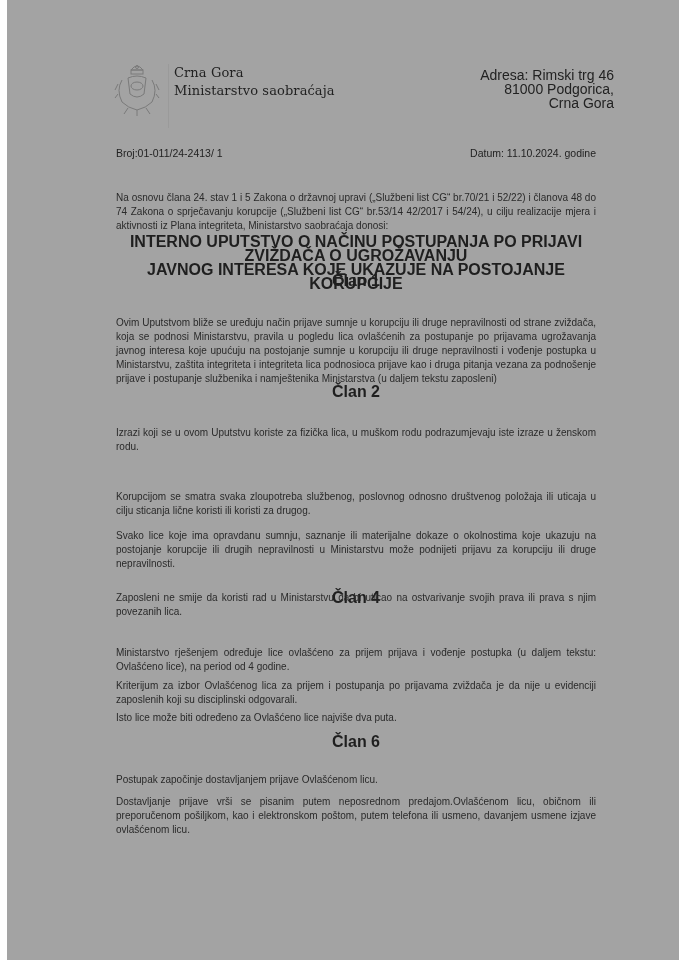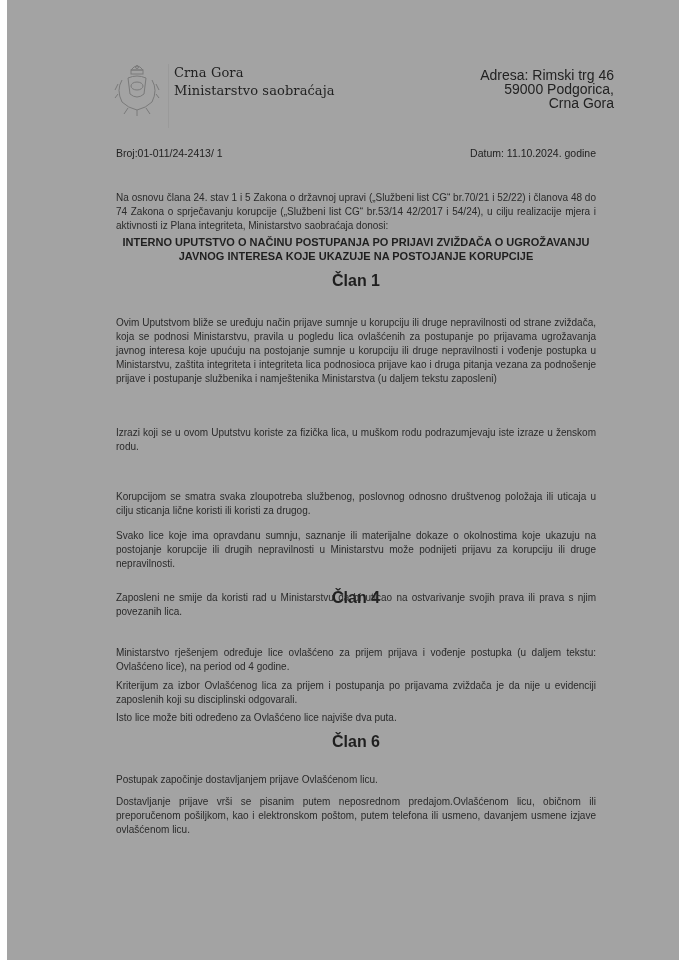--- a/index.html
+++ b/index.html
@@ -82,21 +82,21 @@
       color: #2a2a2a;
       margin-top: 20px;
     }
     .title {
       position: absolute;
       left: 109px;
       top: 235px;
       width: 480px;
       text-align: center;
       font-weight: bold;
-      font-size: 11px;
+      font-size: 16px;
       line-height: 14px;
       color: #1f1f1f;
     }
     .clan {
       position: absolute;
       left: 109px;
       width: 480px;
       text-align: center;
       font-weight: bold;
       font-size: 16px;
@@ -121,39 +121,40 @@
         <circle cx="23" cy="7" r="1.5"></circle>
       </g>
     </svg>
     <div class="header-divider"></div>
     <div class="org">
       <div>Crna Gora</div>
       <div>Ministarstvo saobraćaja</div>
     </div>
     <div class="address">
       <div>Adresa: Rimski trg 46</div>
-      <div>59000 Podgorica, Crna Gora</div>
+      <div>81000 Podgorica, Crna Gora</div>
     </div>
   </div>
 
   <div class="meta-row">
     <span class="broj">Broj:01-011/24-2413/ 1</span>
     <span class="datum">Datum: 11.10.2024. godine</span>
   </div>
 
   <div class="body-text" style="top:171px;">Na osnovu člana 24. stav 1 i 5 Zakona o državnoj upravi („Službeni list CG“ br.70/21 i 52/22) i članova 48 do 74 Zakona o sprječavanju korupcije („Službeni list CG“ br.53/14  42/2017 i 54/24), u cilju realizacije mjera i aktivnosti iz Plana integriteta, Ministarstvo saobraćaja donosi:</div>
 
   <div class="title">
     <div>INTERNO UPUTSTVO O NAČINU POSTUPANJA PO PRIJAVI ZVIŽDAČA O UGROŽAVANJU</div>
     <div>JAVNOG INTERESA KOJE UKAZUJE NA POSTOJANJE KORUPCIJE</div>
   </div>
 
   <div class="clan" style="top:272px;">Član 1</div>
   <div class="body-text" style="top:296px;">Ovim Uputstvom bliže se uređuju način prijave sumnje u korupciju ili druge nepravilnosti od strane zviždača, koja se podnosi Ministarstvu, pravila u pogledu lica ovlašćenih za postupanje po prijavama ugrožavanja javnog interesa koje upućuju na postojanje sumnje u korupciju ili druge nepravilnosti i vođenje postupka u Ministarstvu, zaštita integriteta i integriteta lica podnosioca prijave kao i druga pitanja vezana za podnošenje prijave i postupanje službenika i namještenika Ministarstva (u daljem tekstu zaposleni)</div>
 
+  <div class="clan" style="top:383px;">Član 2</div>
   <div class="body-text" style="top:406px;">Izrazi koji se u ovom Uputstvu koriste za fizička lica, u muškom rodu podrazumjevaju iste izraze u ženskom rodu.</div>
 
   <div class="body-text" style="top:470px;">Korupcijom se smatra svaka zloupotreba službenog, poslovnog odnosno društvenog položaja ili uticaja u cilju sticanja lične koristi ili koristi za drugog.</div>
   <div class="body-text" style="top:509px;">Svako lice koje ima opravdanu sumnju, saznanje ili materijalne dokaze o okolnostima koje ukazuju na postojanje korupcije ili drugih nepravilnosti u Ministarstvu može podnijeti prijavu za korupciju ili druge nepravilnosti.</div>
 
   <div class="clan" style="top:553px;margin-top:36px;">Član 4</div>
   <div class="body-text" style="top:571px;">Zaposleni ne smije da koristi rad u Ministarstvu da bi uticao na ostvarivanje svojih prava ili prava s njim povezanih lica.</div>
 
   <div class="body-text" style="top:626px;">Ministarstvo  rješenjem određuje lice ovlašćeno za prijem prijava i vođenje postupka (u daljem tekstu: Ovlašćeno lice), na period od 4 godine.</div>
   <div class="body-text" style="top:659px;">Kriterijum za izbor Ovlašćenog lica za prijem i postupanja po prijavama zviždača je da nije u evidenciji zaposlenih koji su disciplinski odgovarali.</div>

